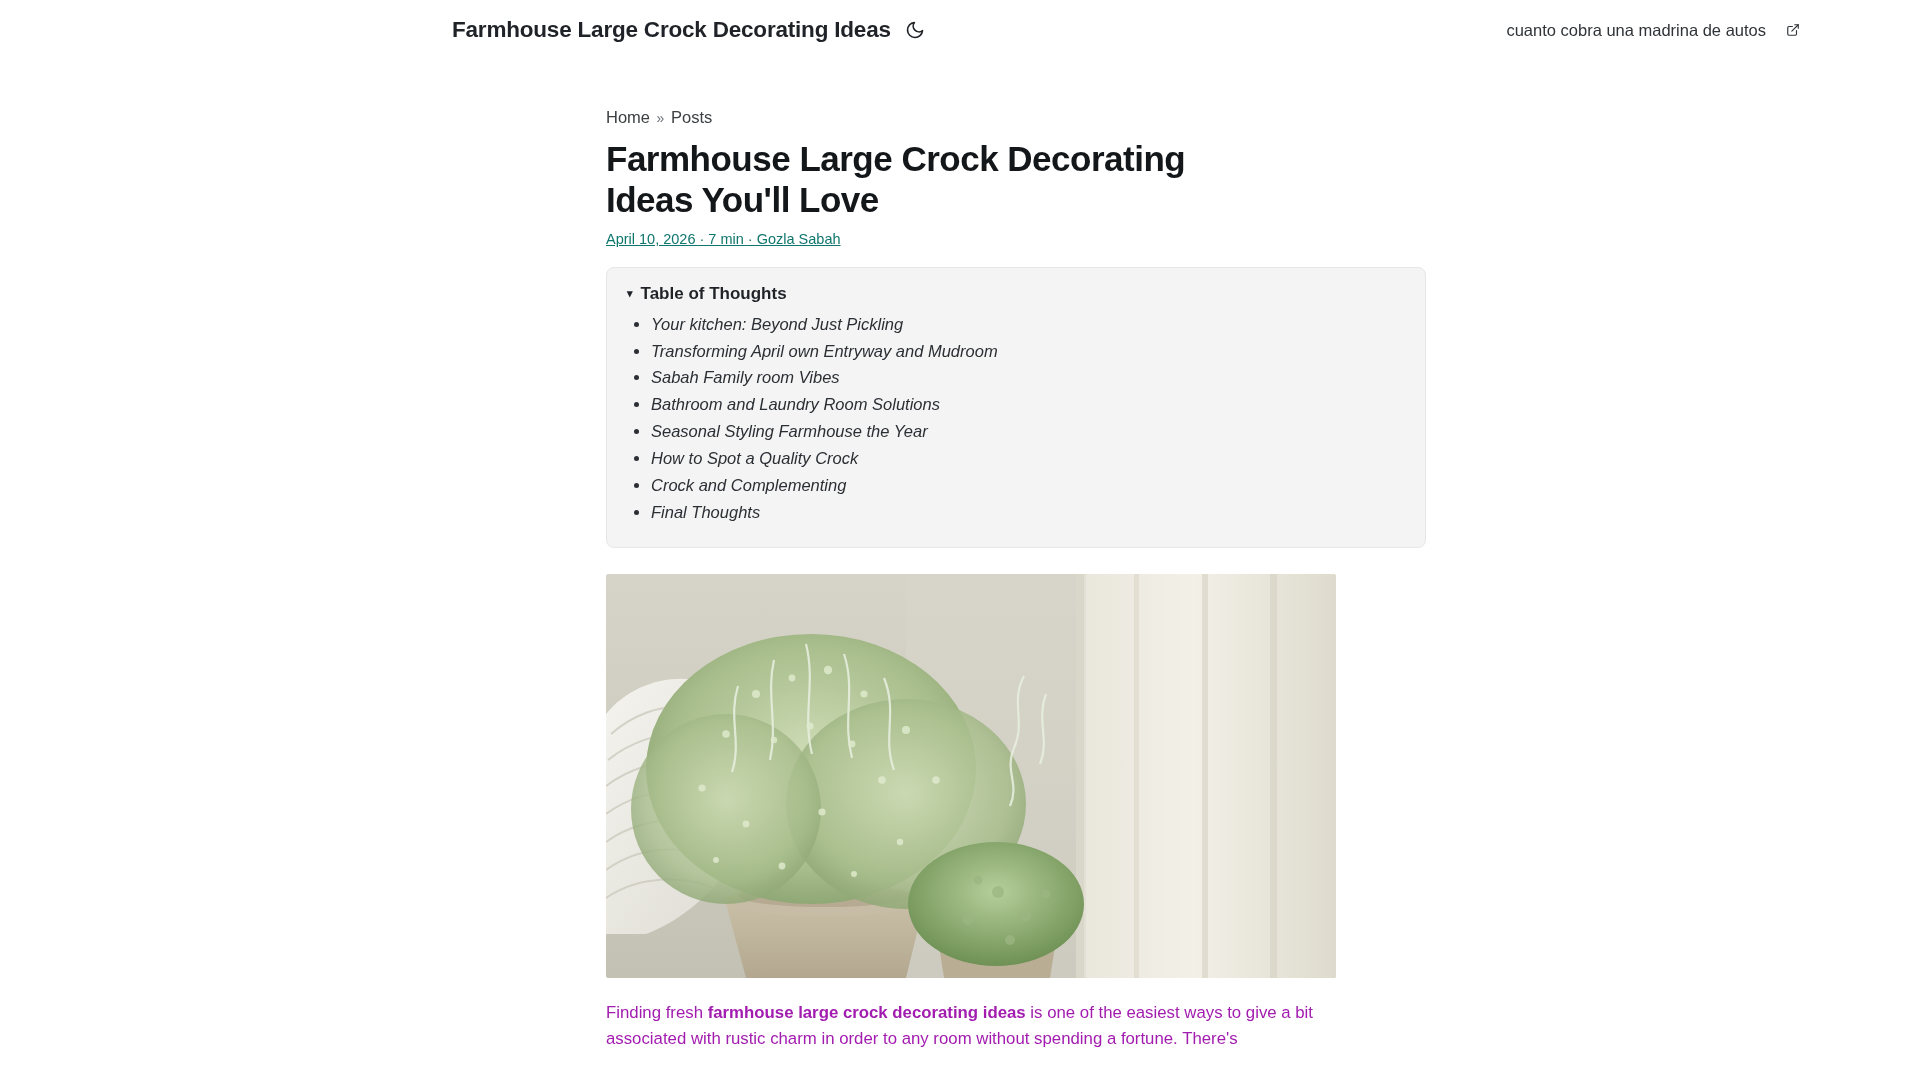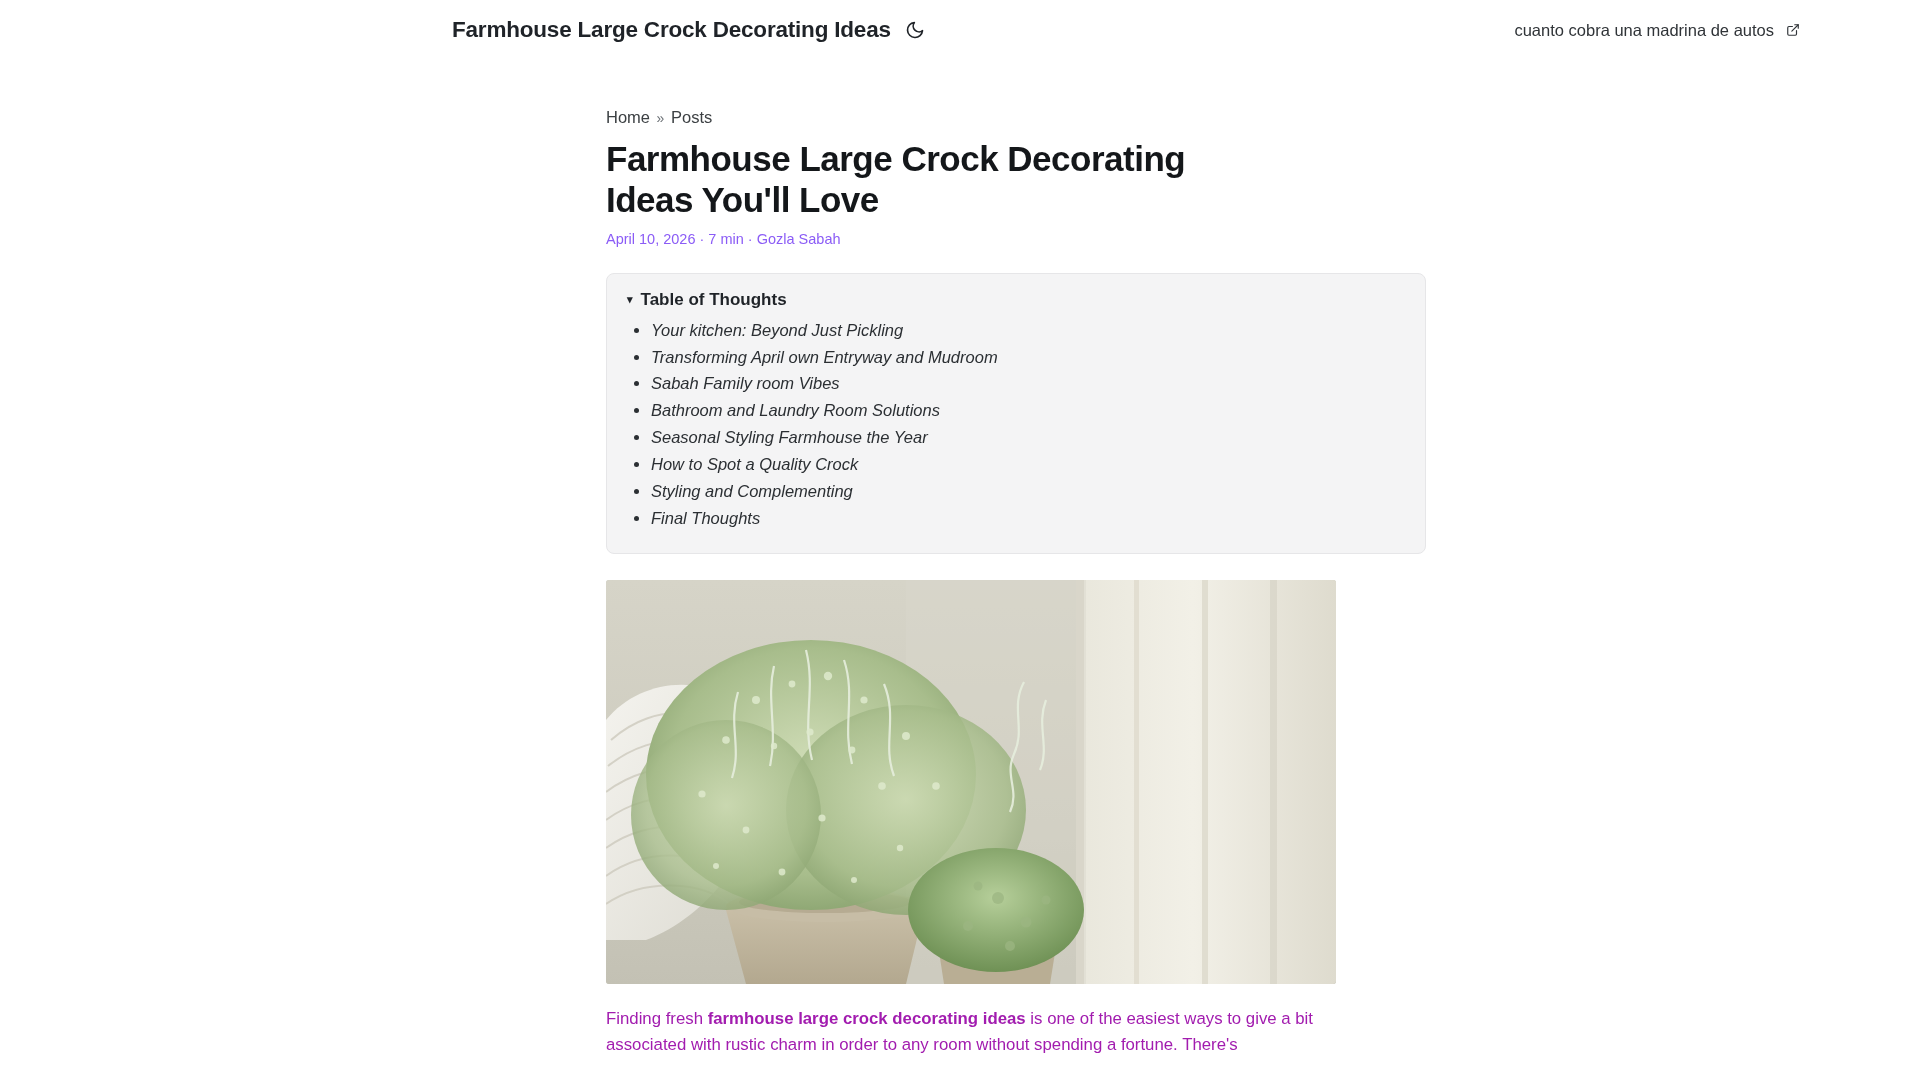--- a/index.html
+++ b/index.html
@@ -46,21 +46,21 @@
     width: 20px;
     height: 20px;
     display: inline-block;
     color: #1f2328;
     cursor: pointer;
     line-height: 0;
   }
   .header-right {
     display: flex;
     align-items: center;
-    gap: 12px;
+    gap: 20px;
     margin-right: 60px;
   }
   .header-right-label {
     font-size: 16.5px;
     color: #303438;
     white-space: nowrap;
   }
   .external-icon {
     width: 14px;
     height: 14px;
@@ -99,22 +99,23 @@
     line-height: 1.18;
     font-weight: bold;
     letter-spacing: -0.5px;
     margin: 11px 0 10px 0;
     color: #14171a;
     max-width: 660px;
   }
 
   .post-meta {
     font-size: 14.5px;
-    color: #8b5cf6;
-    margin-bottom: 26px;
+    color: #0f766e;
+    margin-bottom: 20px;
+    text-decoration: underline;
   }
 
   
   .toc {
     background: #f4f4f5;
     border: 1px solid #e6e6e8;
     border-radius: 8px;
     padding: 16px 20px 20px 20px;
     margin-bottom: 26px;
   }
@@ -215,21 +216,21 @@
         <span class="toc-caret">▾</span>
         <span>Table of Thoughts</span>
       </div>
       <ul>
         <li><a href="#">Your kitchen: Beyond Just Pickling</a></li>
         <li><a href="#">Transforming April own Entryway and Mudroom</a></li>
         <li><a href="#">Sabah Family room Vibes</a></li>
         <li><a href="#">Bathroom and Laundry Room Solutions</a></li>
         <li><a href="#">Seasonal Styling Farmhouse the Year</a></li>
         <li><a href="#">How to Spot a Quality Crock</a></li>
-        <li><a href="#">Styling and Complementing</a></li>
+        <li><a href="#">Crock and Complementing</a></li>
         <li><a href="#">Final Thoughts</a></li>
       </ul>
     </div>
 
     <div class="hero" title="Large farmhouse crock planted with variegated green foliage beside a white linen curtain">
       <svg width="730" height="404" viewBox="0 0 730 404" preserveAspectRatio="none">
         <defs>
           <linearGradient id="wall" x1="0" y1="0" x2="0" y2="1">
             <stop offset="0%" stop-color="#d6d4c8"></stop>
             <stop offset="60%" stop-color="#cdcbbe"></stop>

